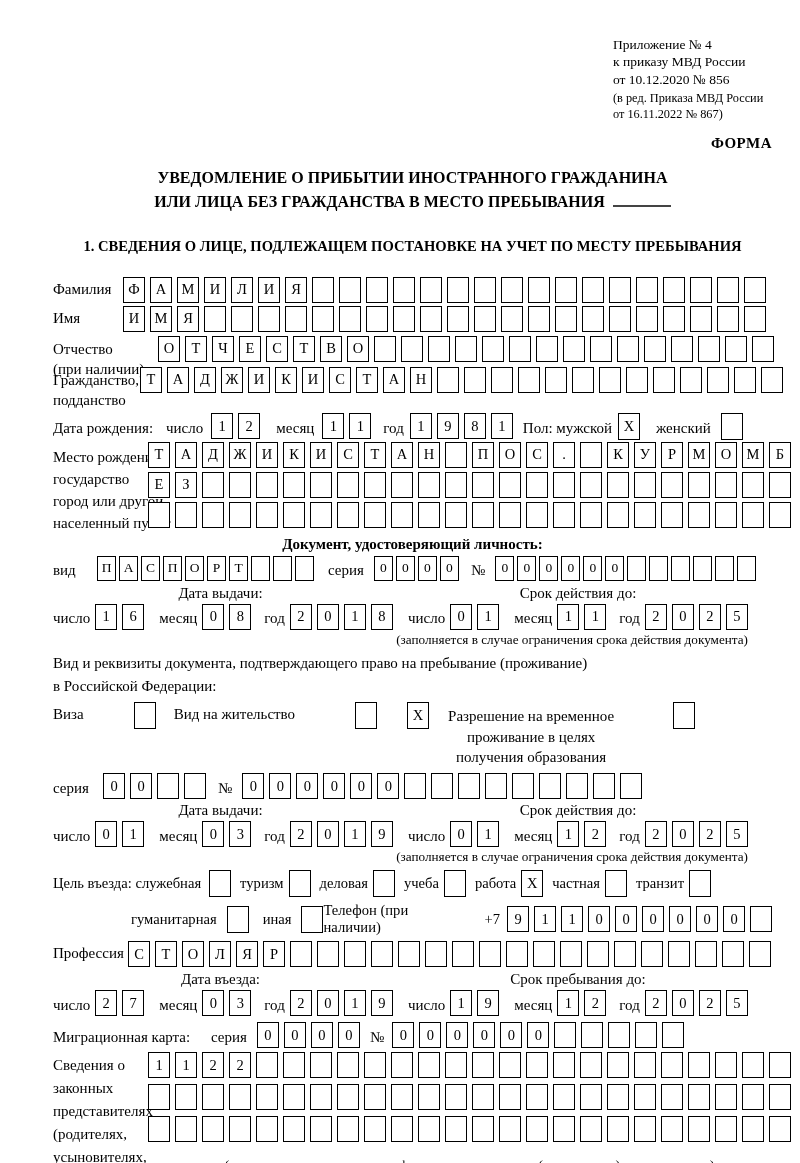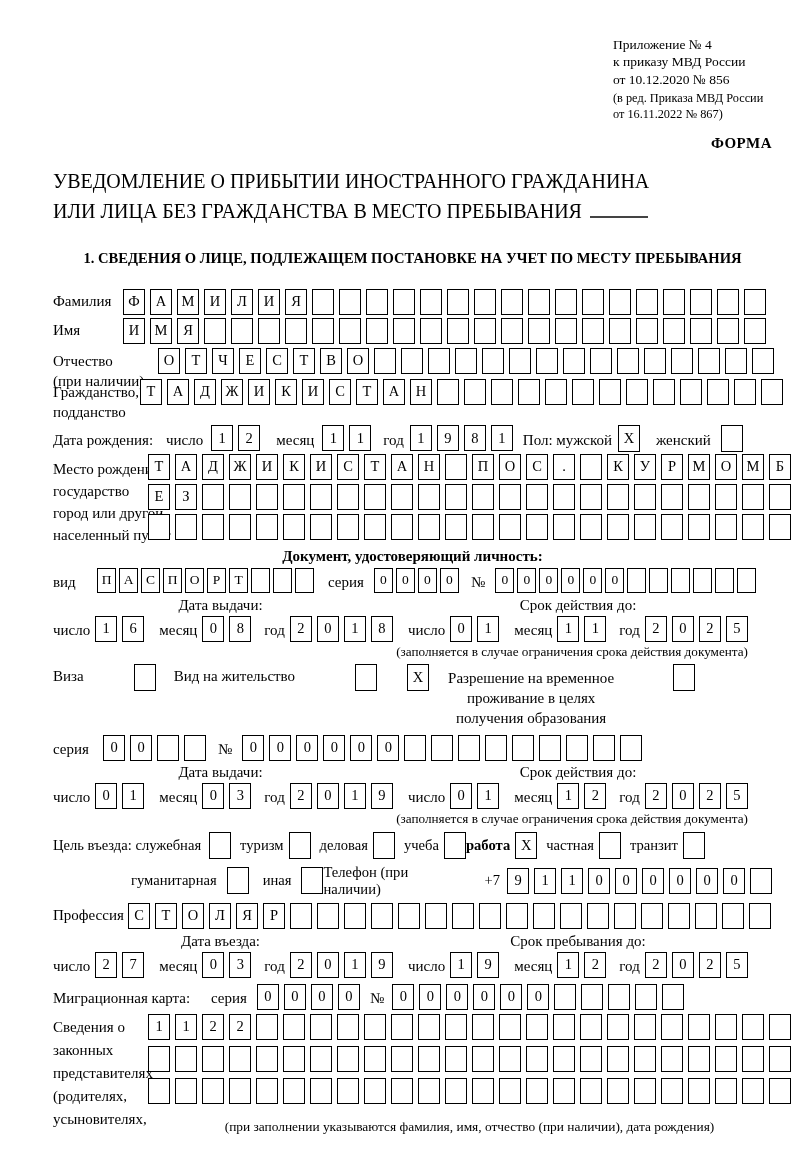--- a/index.html
+++ b/index.html
@@ -6,21 +6,21 @@
   html,body { background:#888; }
   .page {
     width: 800px; height: 1163px; background: #fff; color: #000;
     font-family: "Liberation Serif", "DejaVu Serif", serif;
     font-size: 15px; margin: 0 auto; position: relative;
     padding: 36px 28px 10px 53px; overflow: hidden;
   }
   .hdr { margin-left: 560px; font-size: 13.5px; line-height: 1.28; }
   .hdr-note { margin-left: 560px; font-size: 12.3px; line-height: 1.3; margin-top: 3px; }
   .forma { text-align: right; font-weight: bold; font-size: 15px; margin-top: 12px; letter-spacing: .5px; }
-  .title { font-weight: normal; font-size: 20px; line-height: 1.5; margin-top: 14px; }
+  .title { text-align: center; font-weight: bold; font-size: 16px; line-height: 1.5; margin-top: 14px; }
   .uline { display: inline-block; width: 58px; border-bottom: 2.2px solid #444; height: .9em; margin-left: 8px; }
   .sec1 { text-align: center; font-weight: bold; font-size: 14.6px; margin-top: 24px; white-space: nowrap; }
 
   .row { display: flex; align-items: flex-start; }
   .lbl { flex: 0 0 auto; white-space: nowrap; padding-top: 4px; }
   .lbl2 { flex: 0 0 auto; line-height: 20px; padding-top: 3px; overflow: visible; }
   .boxes { display: flex; gap: 5px; flex-wrap: nowrap; flex: 0 0 auto; }
   .box {
     width: 22px; height: 26px; border: 1.3px solid #000; background: #fff;
     display: flex; align-items: center; justify-content: center;
@@ -395,20 +395,24 @@
             <span class="box">2</span>
             <span class="box">0</span>
             <span class="box">2</span>
             <span class="box">5</span>
           </div>
       </div>
     </div>
   </div>
   <div class="note-r">(заполняется в случае ограничения срока действия документа)</div>
 
+  <div class="plain" style="margin-top:4px;">
+    <div>Вид и реквизиты документа, подтверждающего право на пребывание (проживание)</div>
+    <div>в Российской Федерации:</div>
+  </div>
 
   <div class="ck-row" style="margin-top:4px;">
     <div class="ck-item">
       <span class="lbl" style="padding-top:4px;">Виза</span>
       <span class="cbox" style="margin-left:4px;"></span>
     </div>
     <div class="ck-item" style="margin-left:18px;">
       <span class="lbl" style="padding-top:4px;">Вид на жительство</span>
       <span class="cbox" style="margin-left:14px;"></span>
     </div>
@@ -499,21 +503,21 @@
 
   <div class="purpose" style="margin-top:5px;">
     <span>Цель въезда: служебная</span>
     <span class="cbox" style="margin-left:8px;"></span>
     <span style="margin-left:9px;">туризм</span>
     <span class="cbox"></span>
     <span style="margin-left:9px;">деловая</span>
     <span class="cbox"></span>
     <span style="margin-left:9px;">учеба</span>
     <span class="cbox"></span>
-    <span style="font-weight:bold;">работа</span>
+    <span style="margin-left:9px;">работа</span>
     <span class="cbox">X</span>
     <span style="margin-left:9px;">частная</span>
     <span class="cbox"></span>
     <span style="margin-left:9px;">транзит</span>
     <span class="cbox"></span>
   </div>
 
   <div class="purpose" style="margin-top:5px; padding-left:78px;">
     <span>гуманитарная</span>
     <span class="cbox" style="margin-left:10px;"></span>

